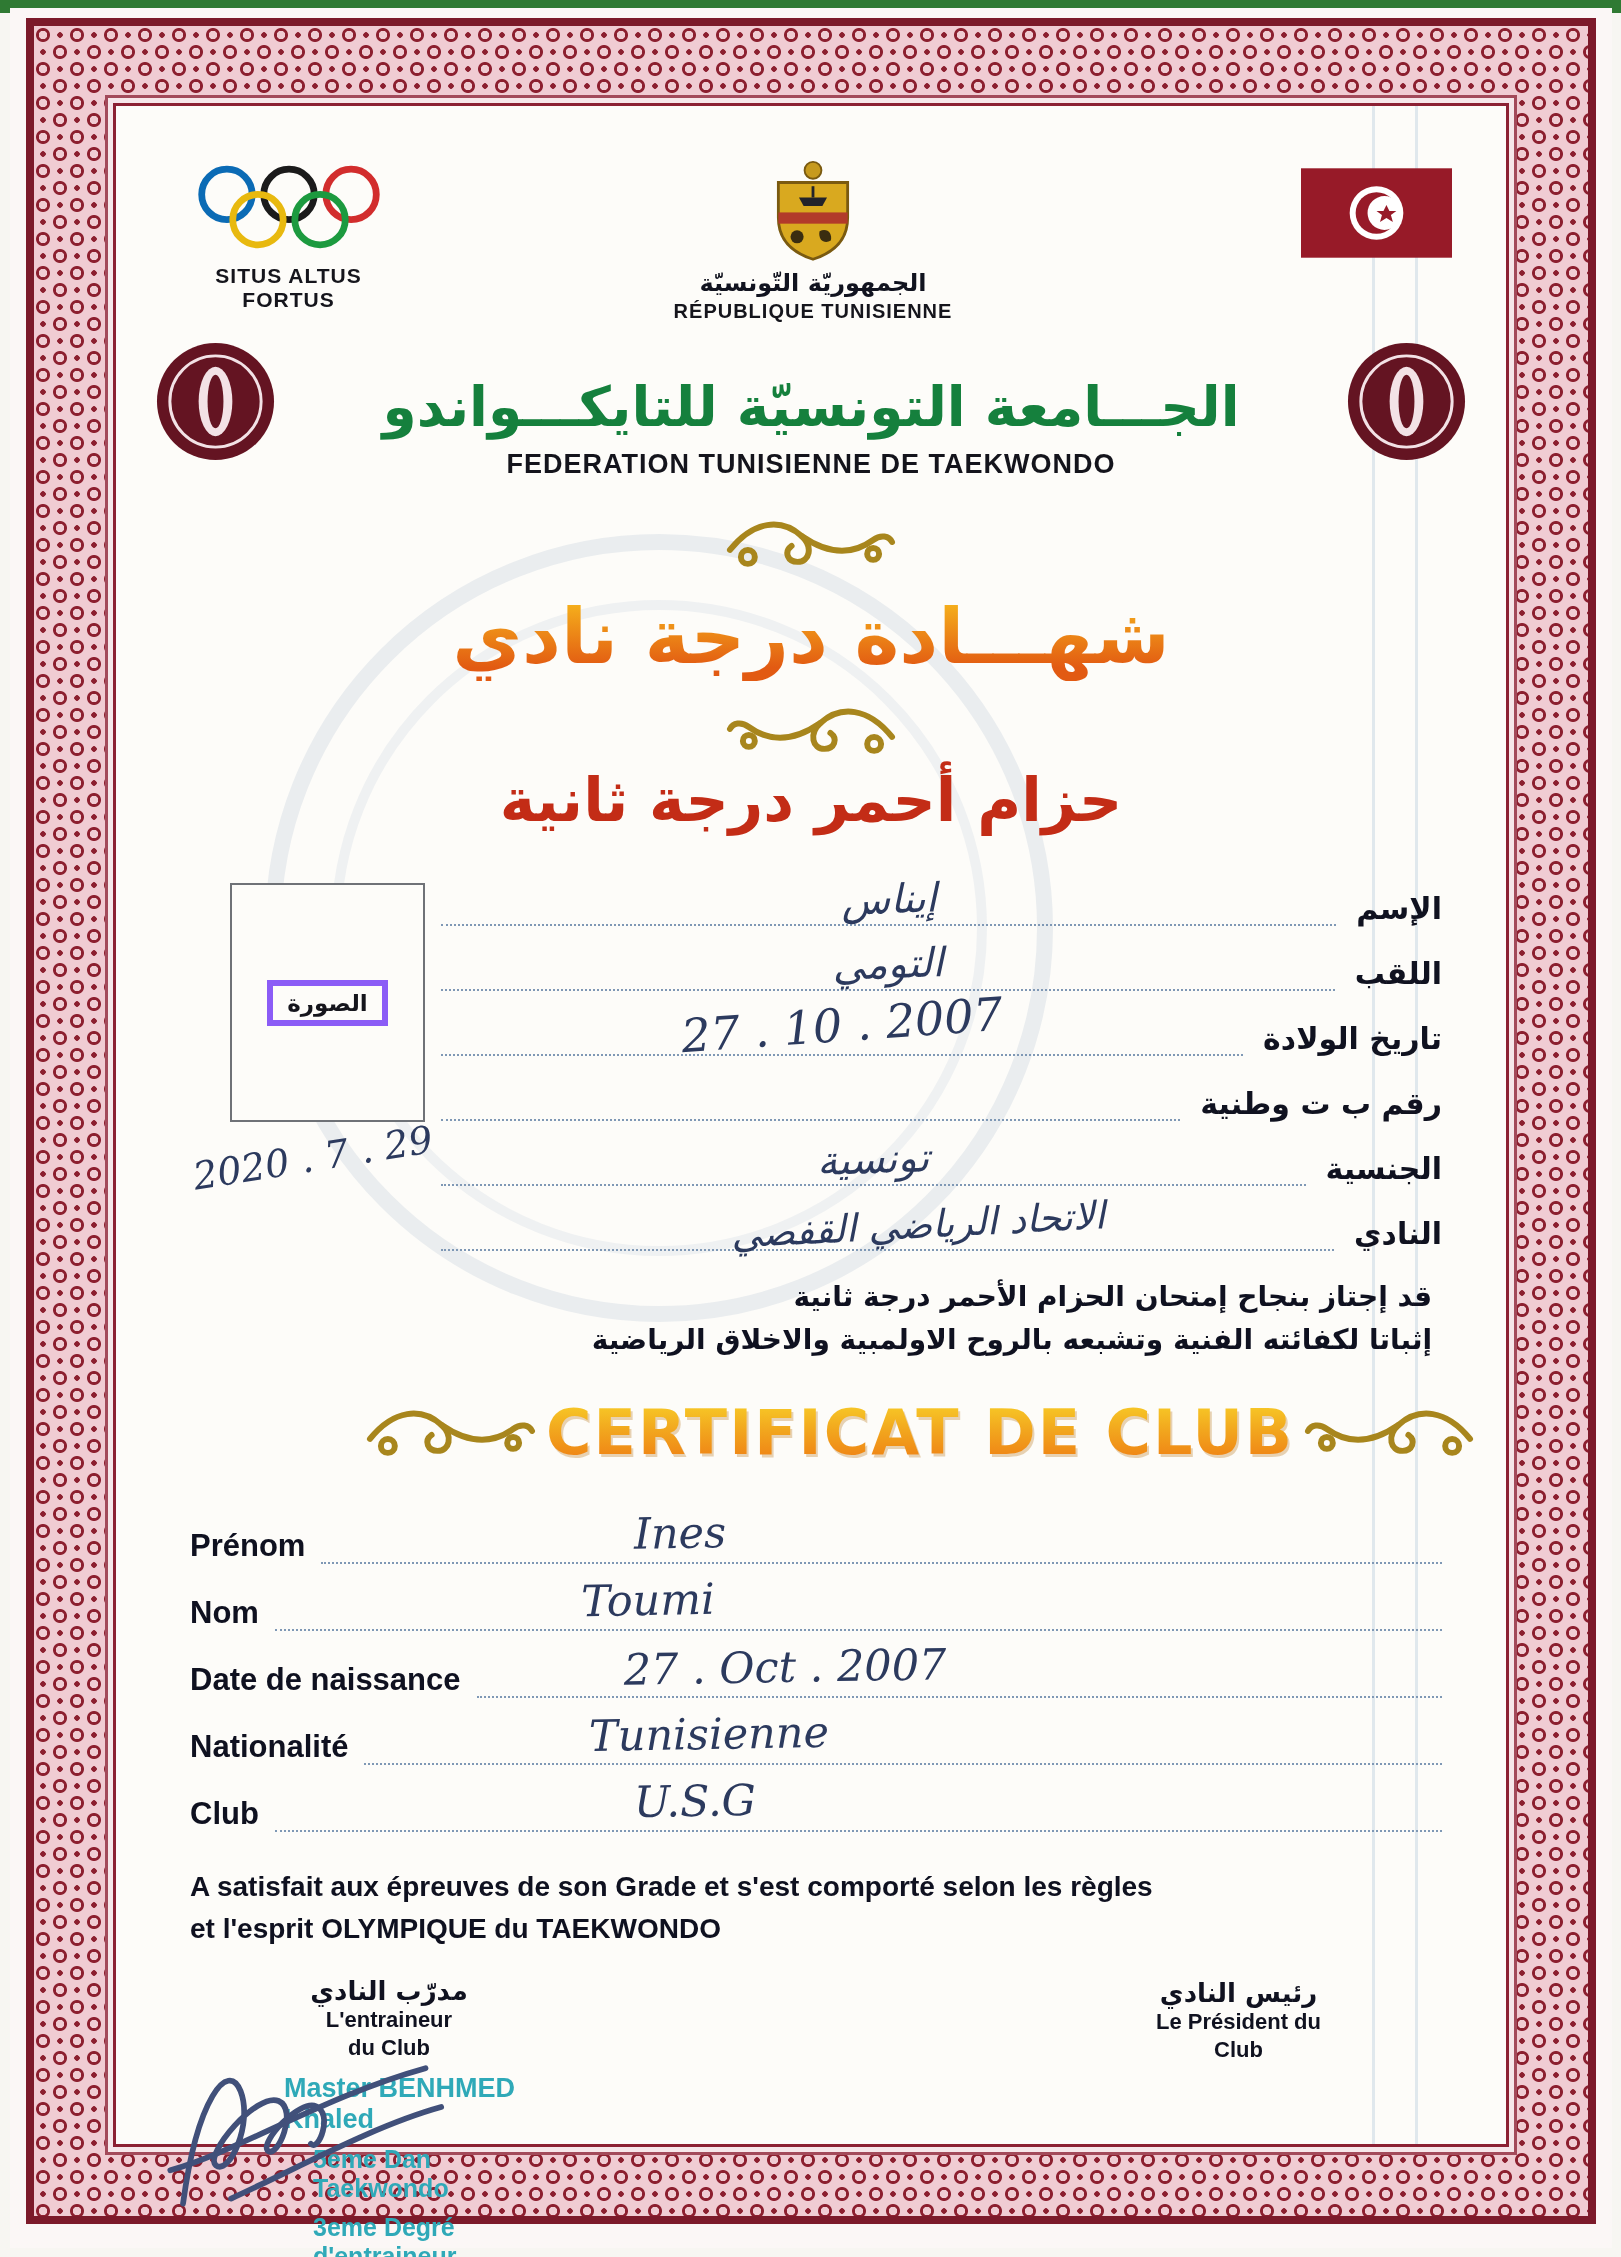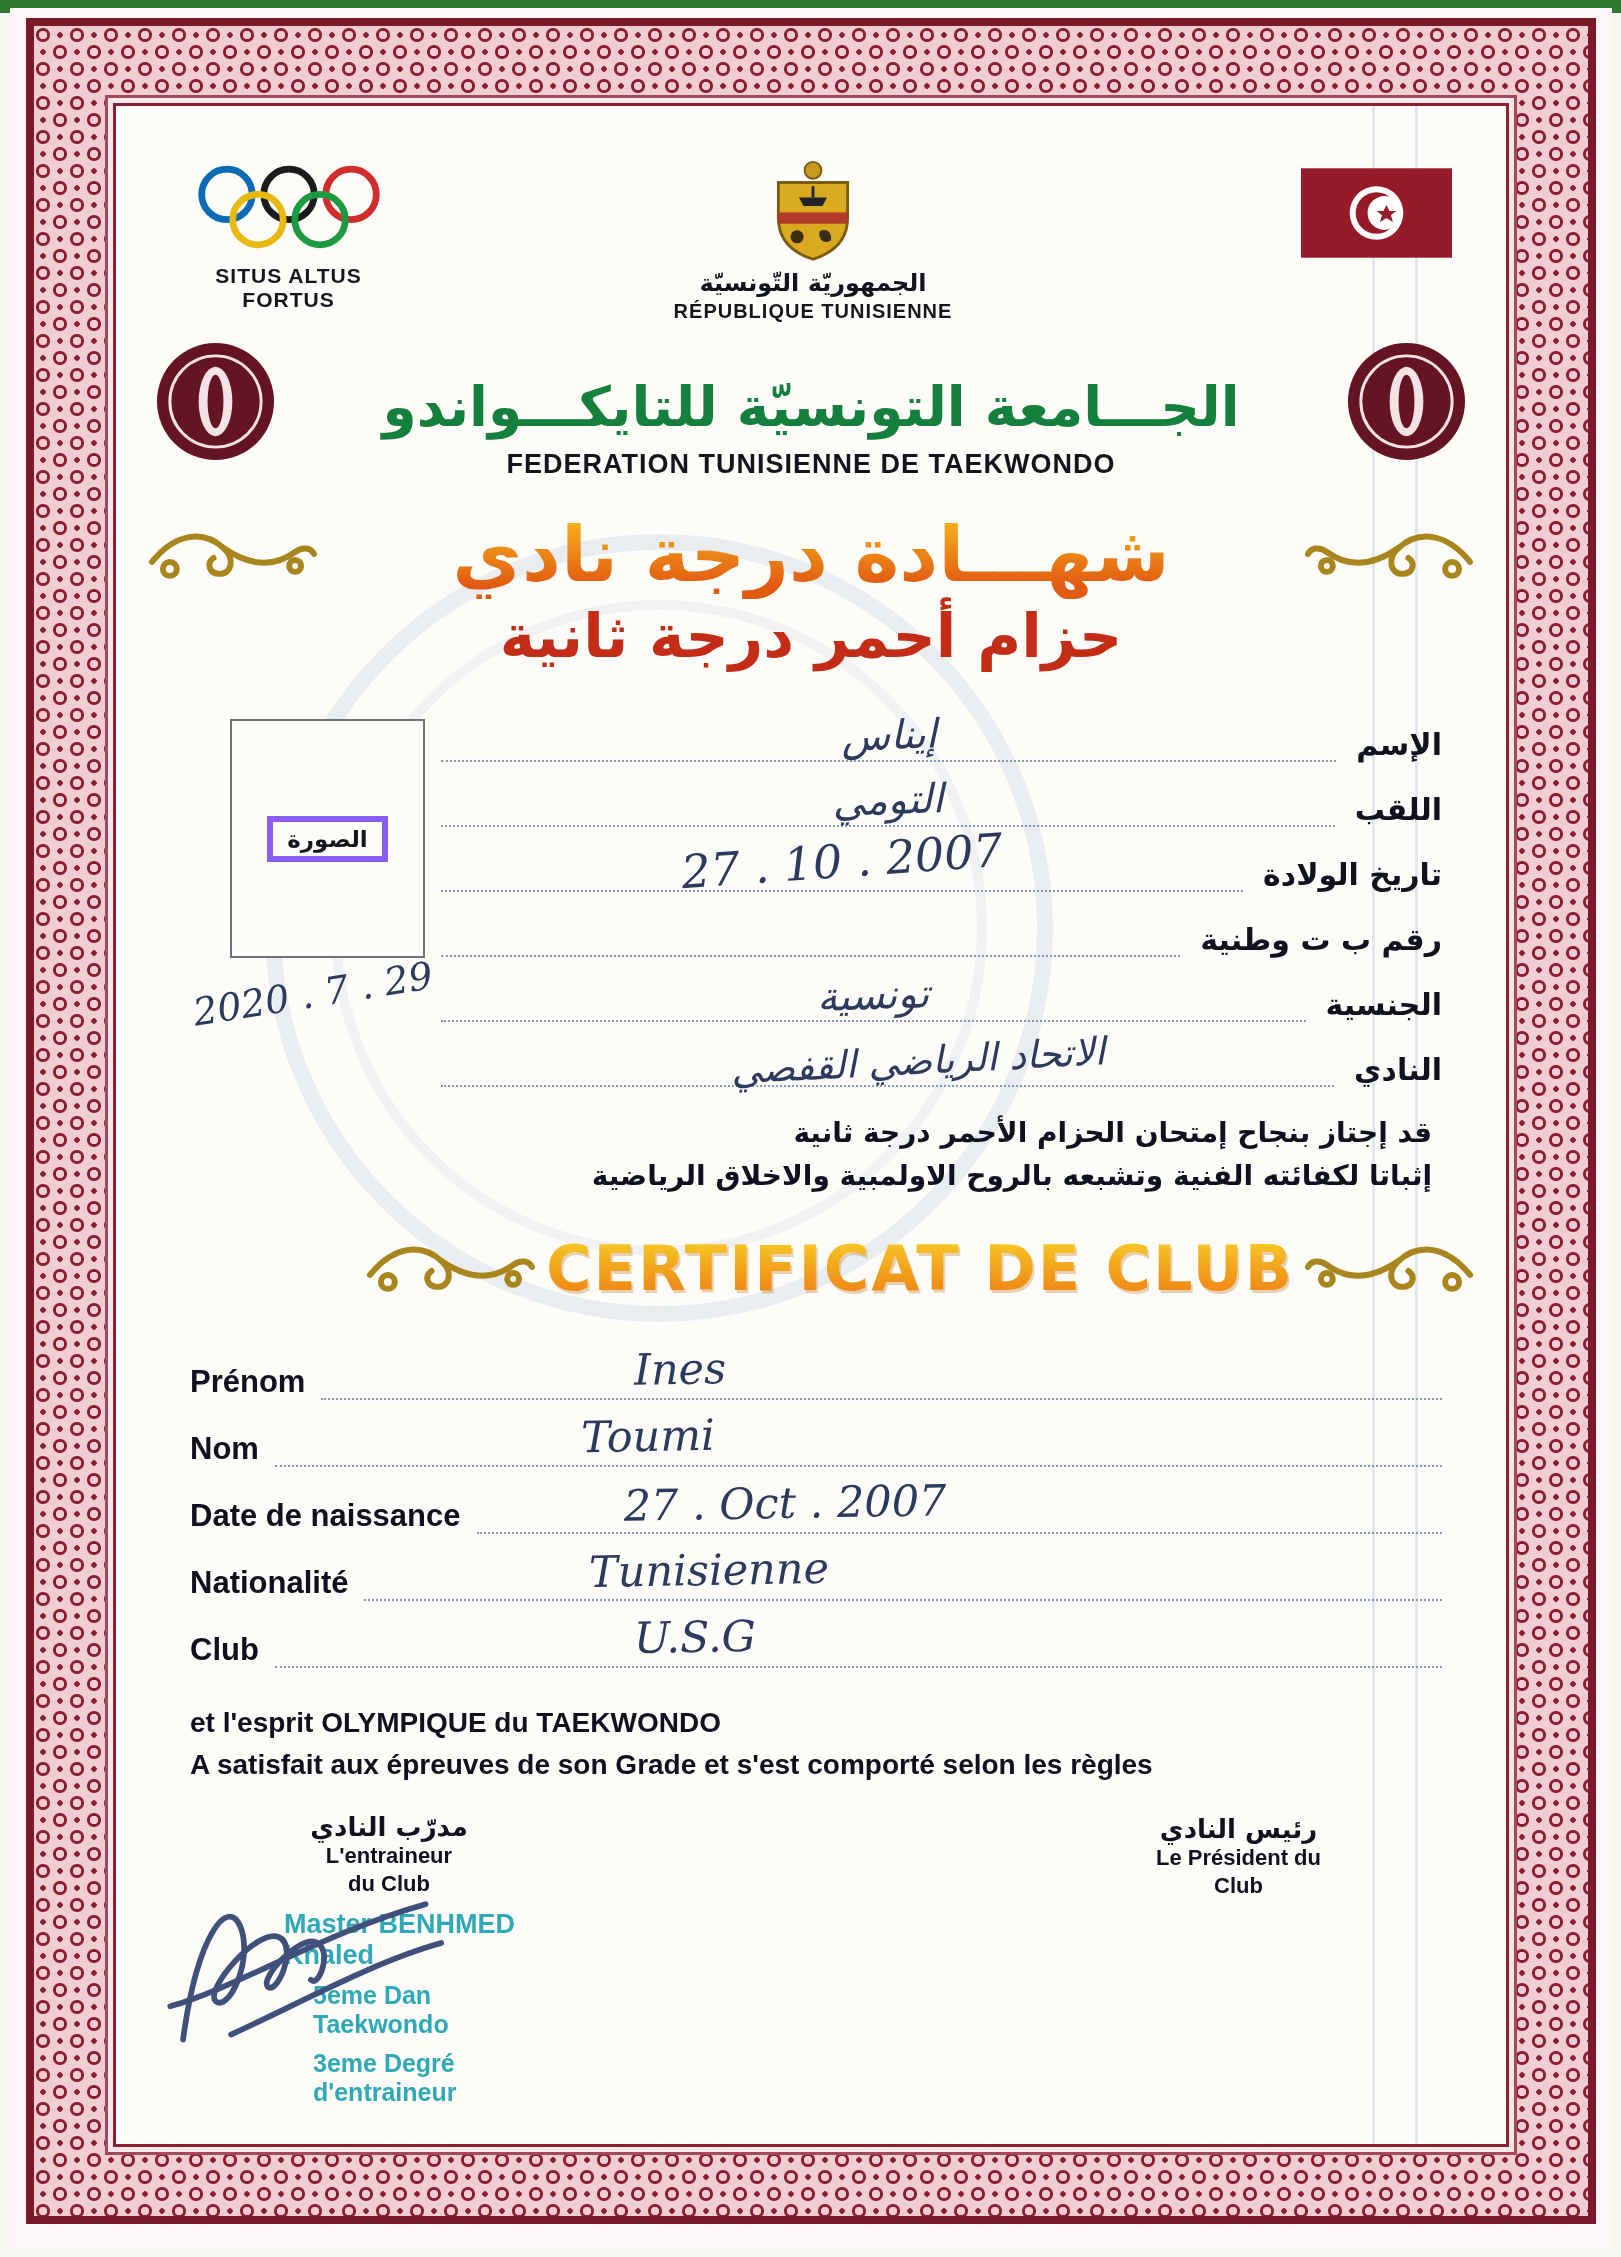--- a/index.html
+++ b/index.html
@@ -41,21 +41,21 @@
 
   
   .fed-row{display:flex;align-items:center;justify-content:space-between;padding:0 8px;margin-top:4px;}
   .seal svg{width:123px;height:123px;}
   .fed-center{flex:1;text-align:center;}
   .fed-ar{font-family:"DejaVu Sans",sans-serif;font-weight:700;font-size:55px;color:#15803d;direction:rtl;margin-top:48px;}
   .fed-fr{font-weight:700;font-size:27px;letter-spacing:1px;color:#14141c;margin-top:10px;}
 
   
   .ar-title{text-align:center;margin-top:30px;}
-  .title-line1{display:flex;align-items:center;justify-content:space-between;gap:16px;}
+  .title-line1{display:flex;align-items:center;justify-content:flex-end;gap:16px;flex-direction:column;}
   .flourish svg{width:174px;height:62px;}
   .flip{transform:scaleX(-1);}
   .ar-title-1{font-family:"DejaVu Sans",sans-serif;font-weight:700;font-size:76px;direction:rtl;
       background:linear-gradient(180deg,#f6b31c 10%,#e25a12 85%);-webkit-background-clip:text;background-clip:text;color:transparent;}
   .ar-title-2{font-family:"DejaVu Sans",sans-serif;font-weight:700;font-size:60px;color:#c32c16;margin-top:2px;direction:rtl;}
 
   
   .form-section{position:relative;margin-top:26px;padding:0 34px 0 40px;}
   .photo-box{position:absolute;left:84px;top:22px;width:191px;height:235px;border:2px solid #6f7277;background:#fdfcf9;
              display:flex;align-items:center;justify-content:center;z-index:2;}
@@ -314,22 +314,22 @@
         </div>
         <div class="fr-row">
           <span class="fr-label">Club</span>
           <span class="fr-line">
             <span class="fr-value hand-fr">U.S.G</span>
           </span>
         </div>
       </div>
 
       <div class="statement">
+        <div>A satisfait aux épreuves de son Grade et s'est comporté selon les règles</div>
         <div>et l'esprit OLYMPIQUE du TAEKWONDO</div>
-        <div>A satisfait aux épreuves de son Grade et s'est comporté selon les règles</div>
       </div>
 
       <div class="sig-row">
         <div class="sig-left">
           <div class="sig-ar">مدرّب النادي</div>
           <div class="sig-fr">L'entraineur</div>
           <div class="sig-fr">du Club</div>
           <div class="sig-name teal">Master BENHMED Khaled</div>
           <div class="sig-grade teal">5eme Dan Taekwondo</div>
           <div class="sig-degree teal">3eme Degré d'entraineur</div>

